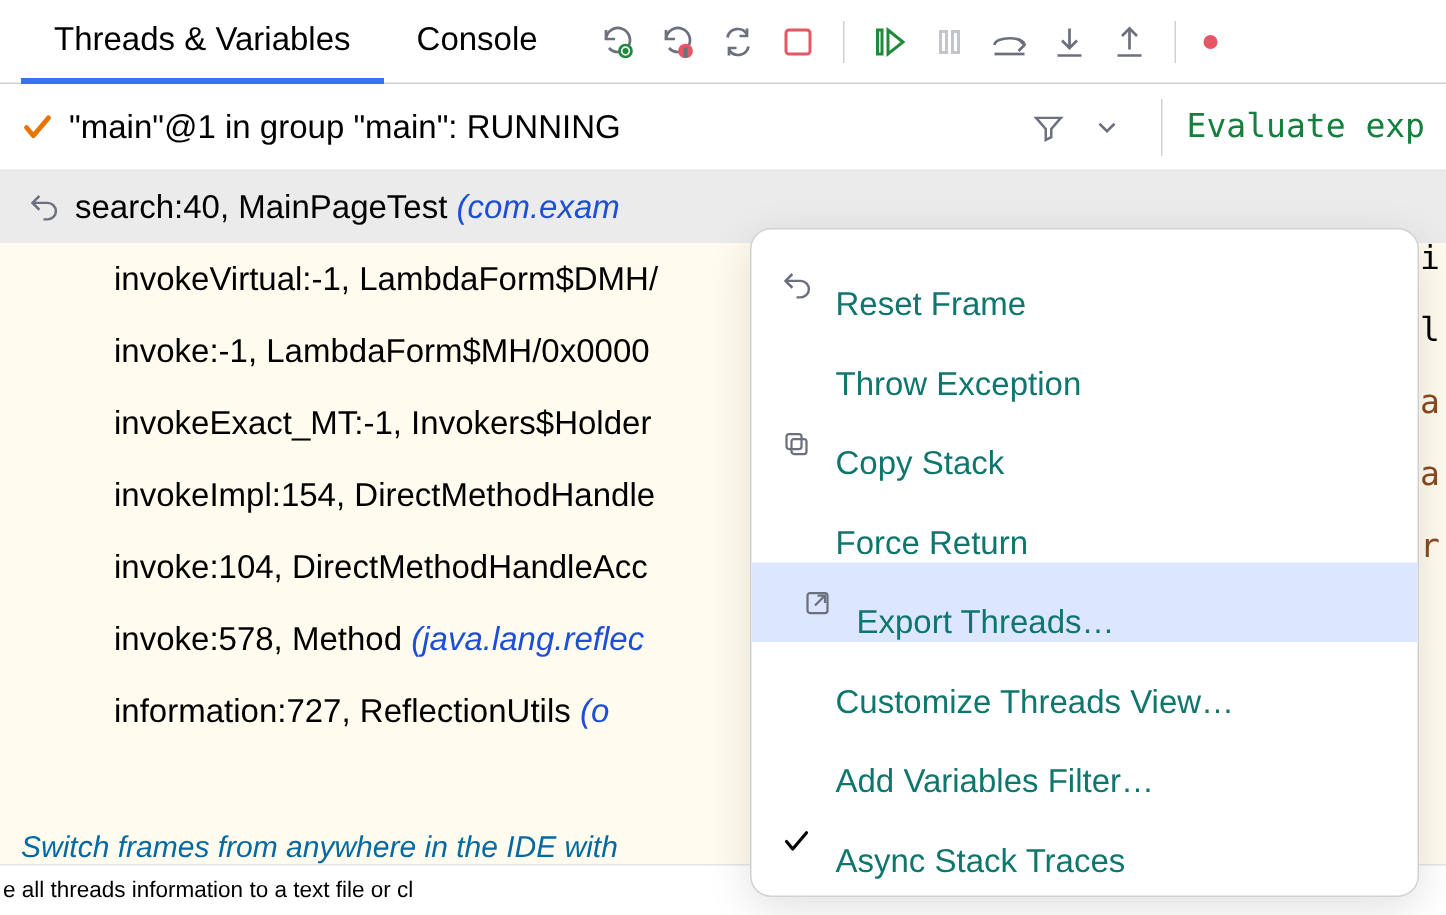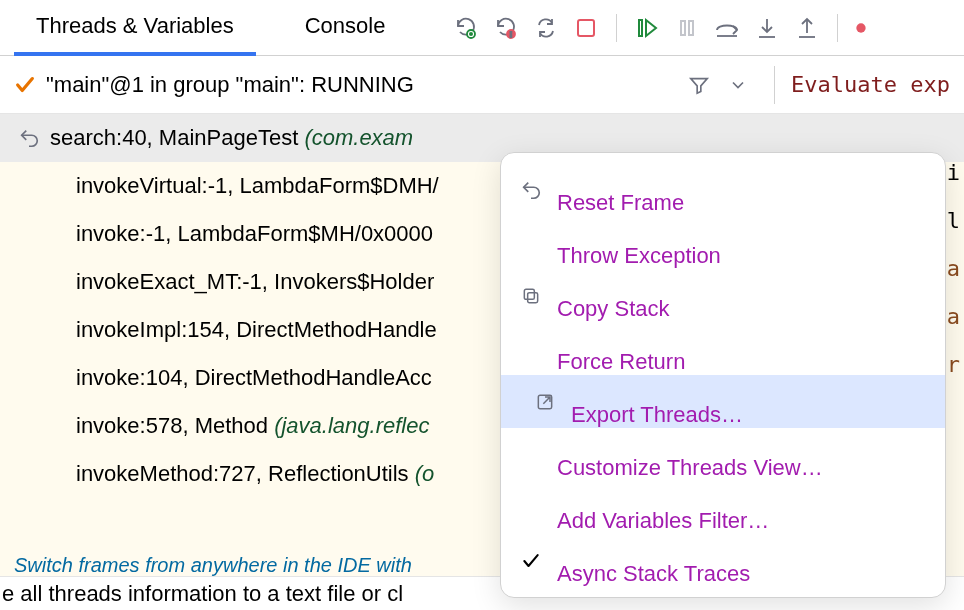--- a/index.html
+++ b/index.html
@@ -1,52 +1,52 @@
 <!DOCTYPE html>
 <html><head>
 <meta charset="utf-8">
 <style>
   * { box-sizing: border-box; margin: 0; padding: 0; }
   html, body { width: 964px; height: 610px; overflow: hidden; font-family: -apple-system, BlinkMacSystemFont, "Segoe UI", Arial, sans-serif; font-size: 22px; color: #000; background: #fff; }
   
   .root { display: flex; flex-direction: column; height: 100%; position: relative; }
   
   
-  .tabbar { display: flex; align-items: center; height: 56px; border-bottom: 1px solid #d1d1d1; padding-left: 14px; gap: 27px; }
+  .tabbar { display: flex; align-items: center; height: 56px; border-bottom: 1px solid #d1d1d1; padding-left: 14px; }
   .tab { padding: 12px 22px; color: #000; cursor: pointer; border-bottom: 4px solid transparent; height: 56px; display: flex; align-items: center;}
   .tab.active { border-bottom: 4px solid #3574f0; font-weight: 500; }
   .toolbar-icons { display: flex; align-items: center; gap: 12px; margin-left: 18px; }
   .tb-icon { width: 28px; height: 28px; display:flex; align-items:center; justify-content:center; color:#6c707e; cursor:pointer;}
   .tb-sep { width:1px; height:28px; background:#d1d1d1; margin:0 4px;}
   
   
   .thread-row { display: flex; align-items: center; height: 58px; padding: 0 14px; gap: 10px; border-bottom: 1px solid #e5e5e5;}
   .check-icon { color: #e87400; font-size: 24px; font-weight: bold;}
   .thread-label { flex:1; white-space: nowrap; overflow: hidden; }
   .filter-icon, .chev-icon { color:#6c707e; width:30px; text-align:center; cursor:pointer;}
   .eval-sep { width:1px; height:38px; background:#d1d1d1; margin:0 6px; }
-  .eval-placeholder { color: #7f1d1d; font-family: ui-monospace, Menlo, monospace; white-space: nowrap; overflow:hidden;}
+  .eval-placeholder { color: #15803d; font-family: ui-monospace, Menlo, monospace; white-space: nowrap; overflow:hidden;}
   
   
   .frames { background: #fffbee; flex:1; overflow:hidden; position:relative;}
   .frame { height: 48px; display:flex; align-items:center; padding-left: 76px; white-space:nowrap; overflow:hidden;}
   .frame.current { background: #ebebeb; padding-left: 14px; }
   .undo-icon { color:#6c707e; width:30px; display:inline-flex; justify-content:center; margin-right:6px;}
   .frame-method { color:#000; }
-  .frame .dim { color:#14532d; font-style: italic;}
+  .frame .dim { color:#1d4ed8; font-style: italic;}
   
   .hint { position:absolute; bottom:30px; left:14px; right:14px; color:#0369a1; font-size:20px; background:rgba(255,251,238,0.9); height:30px; display:flex; align-items:center;font-style:italic;}
-  .statusbar { position:absolute; bottom:0; left:0; right:0; height:34px; display:flex; align-items:center; padding-left:2px; color:#000; font-size:22px; background:#fff; border-top:1px solid #e5e5e5;}
+  .statusbar { position:absolute; bottom:0; left:0; right:0; height:34px; display:flex; align-items:center; padding-left:2px; color:#000; font-size:15px; background:#fff; border-top:1px solid #e5e5e5;}
   
   
   .ctx-menu { position:absolute; left:500px; top:152px; width:446px; background:#fff; border:1px solid #d1d1d1; border-radius:14px; box-shadow:0 8px 30px rgba(0,0,0,0.12); padding:10px 0;}
   .ctx-item { display:flex; align-items:center; height:53px; padding:0 18px; gap:14px; cursor:pointer;}
   .ctx-item.selected { background:#dce7ff;padding-left:32px;}
   .ctx-icon { width:24px; height:24px; display:flex; align-items:center; justify-content:center; color:#6c707e; flex-shrink:0;}
-  .ctx-label { color:#a21caf; white-space:nowrap;margin-top:27px;}
+  .ctx-label { color:#0f766e; white-space:nowrap;margin-top:27px;}
   
   
   .peek { position:absolute; right:4px; color:#8a4b1f; font-family: ui-monospace, monospace; font-size:22px; white-space:nowrap; overflow:hidden;}
   
   svg { display:block; }
 </style>
 </head>
 <body>
 
 <div class="root">
@@ -168,21 +168,21 @@
     <div class="frame">
         <span class="frame-method">invokeImpl:154, DirectMethodHandle</span>
       </div>
     <div class="frame">
         <span class="frame-method">invoke:104, DirectMethodHandleAcc</span>
       </div>
     <div class="frame">
         <span class="frame-method"><span>invoke:578, Method </span><span class="dim">(java.lang.reflec</span></span>
       </div>
     <div class="frame">
-        <span class="frame-method"><span>invokeMethod:727, ReflectionUtils </span><span class="dim">(o</span></span>
+        <span class="frame-method"><span>information:727, ReflectionUtils </span><span class="dim">(o</span></span>
       </div>
 
     <div class="hint">Switch frames from anywhere in the IDE with</div>
   </div>
 
   <div class="statusbar">e all threads information to a text file or cl</div>
 
   <span class="peek" style="top:160px;color:#000">ni</span>
   <span class="peek" style="top:208px;color:#000">{l</span>
   <span class="peek" style="top:256px">Pa</span>

